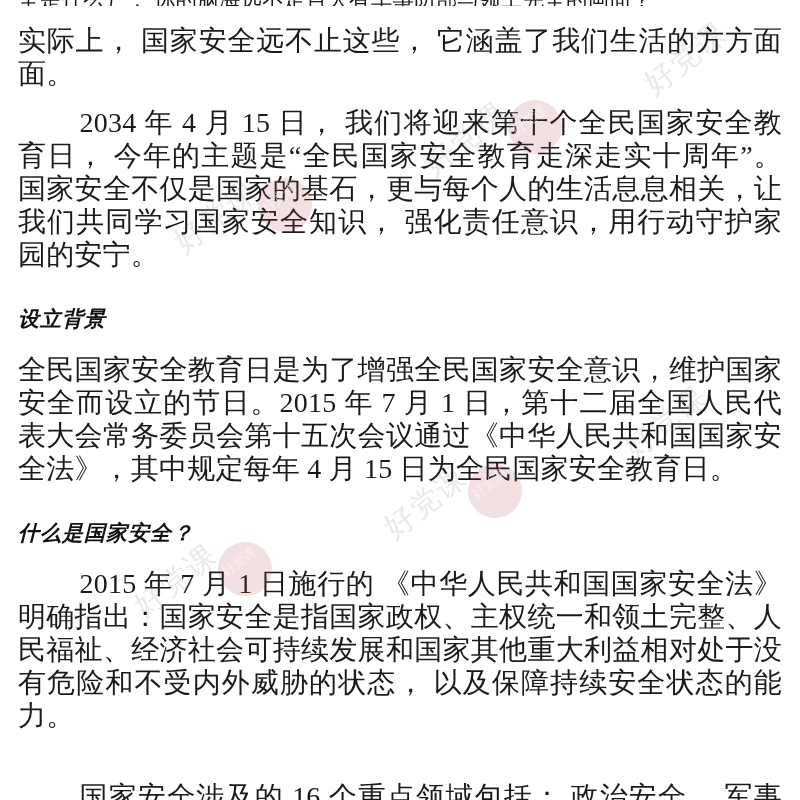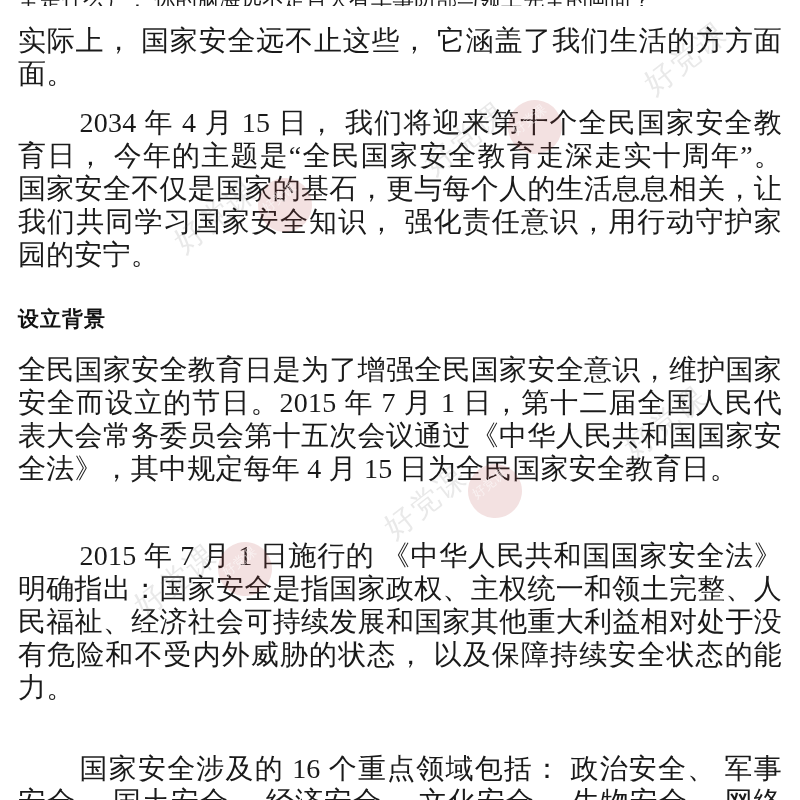--- a/index.html
+++ b/index.html
@@ -80,20 +80,21 @@
     line-height: 32px;
   }
 
   h2.heading {
     font-family: "Liberation Sans", sans-serif;
     font-size: 21px;
     font-weight: bold;
     margin: 0;
     letter-spacing: 1px;
     color: #111;
+    font-style: italic;
   }
 
   .sp-top      { height: 0px; }
   .gap-para    { height: 12px; }
   .gap-before-h{ height: 34px; }
   .gap-after-h { height: 20px; }
 
   .clipped-top {
     position: absolute;
     top: -16px;
@@ -130,20 +131,21 @@
     <div class="gap-before-h"></div>
 
     <h2 class="heading">设立背景</h2>
 
     <div class="gap-after-h"></div>
 
     <p class="para tight">全民国家安全教育日是为了增强全民国家安全意识，维护国家安全而设立的节日。2015 年 7 月 1 日，第十二届全国人民代表大会常务委员会第十五次会议通过《中华人民共和国国家安全法》，其中规定每年 4 月 15 日为全民国家安全教育日。</p>
 
     <div class="gap-before-h"></div>
 
+    <h2 class="heading">什么是国家安全？</h2>
 
     <div class="gap-after-h"></div>
 
     <p class="para indent">2015 年 7 月 1 日施行的 《中华人民共和国国家安全法》 明确指出：国家安全是指国家政权、主权统一和领土完整、人民福祉、经济社会可持续发展和国家其他重大利益相对处于没有危险和不受内外威胁的状态， 以及保障持续安全状态的能力。</p>
 
     <div class="gap-before-h" style="height:28px"></div>
 
 
     <div class="gap-after-h"></div>
 

